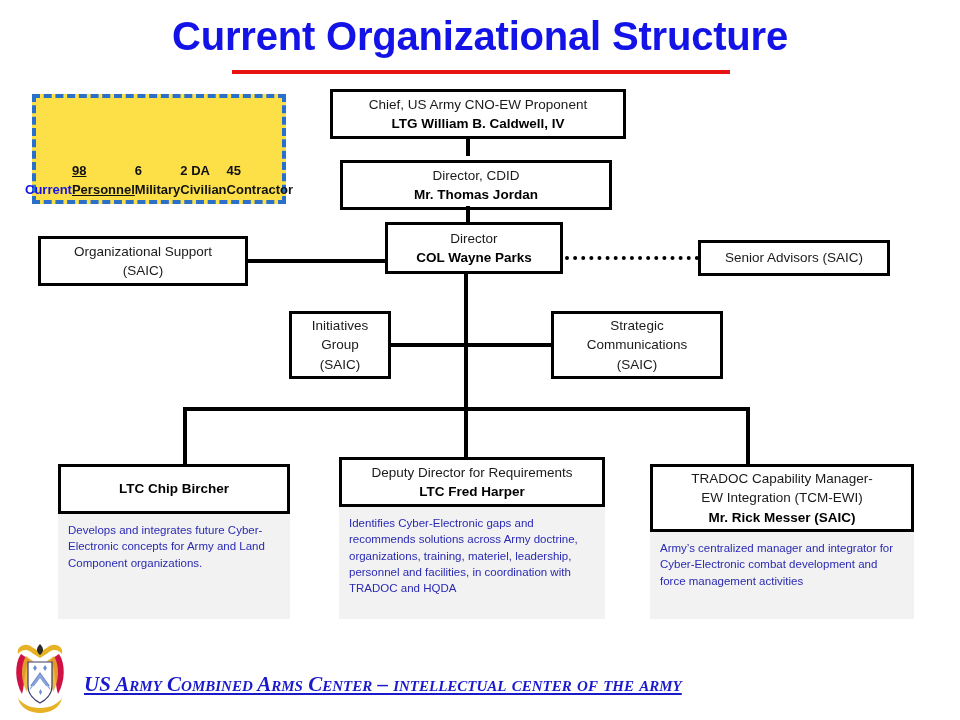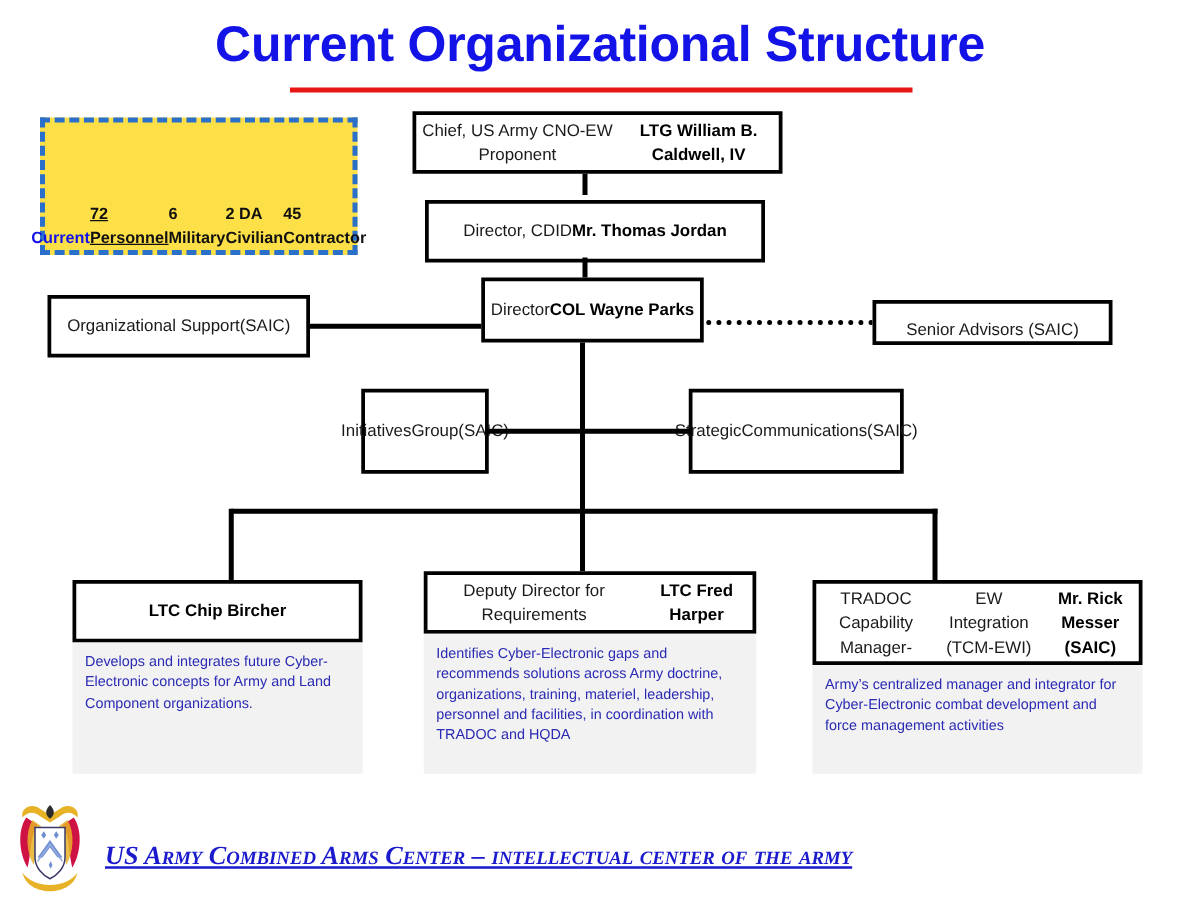--- a/index.html
+++ b/index.html
@@ -42,20 +42,21 @@
     background: #e81515;
   }
 
   
   .box {
     position: absolute;
     box-sizing: border-box;
     border: 3px solid #000000;
     background: #ffffff;
     display: flex;
+    flex-direction: column;
     align-items: center;
     justify-content: center;
     text-align: center;
     color: #1a1a1a;
     font-size: 13.5px;
     line-height: 1.42;
   }
   .box .role { font-weight: normal; }
   .box .person { font-weight: bold; color: #000; }
 
@@ -143,21 +144,21 @@
 </head>
 <body>
 
 <div id="slide">
 
   <div class="title">Current Organizational Structure</div>
   <div class="title-rule"></div>
 
   <div class="dash-box" style="left:32px; top:94px; width:254px; height:110px;">
     <div class="hdr">Current</div>
-    <div class="underline">72 Personnel</div>
+    <div class="underline">98 Personnel</div>
     <div>6 Military</div>
     <div>2 DA Civilian</div>
     <div>45 Contractor</div>
   </div>
 
   <div class="box" style="left:330px; top:89px; width:296px; height:50px;">
     <div class="role">Chief, US Army CNO-EW Proponent</div>
     <div class="person">LTG William B. Caldwell, IV</div>
   </div>
 
@@ -177,21 +178,21 @@
 
   <div class="hline" style="left:246px; top:259px; width:141px;"></div>
 
   <div class="box" style="left:385px; top:222px; width:178px; height:52px;">
     <div class="role">Director</div>
     <div class="person">COL Wayne Parks</div>
   </div>
 
   <div class="dotline" style="left:565px; top:256px; width:134px;"></div>
 
-  <div class="box" style="left:698px; top:240px; width:192px; height:36px;align-items:flex-end;">
+  <div class="box" style="left:698px; top:240px; width:192px; height:36px;">
     <div class="role">Senior Advisors (SAIC)</div>
   </div>
 
   <div class="vline" style="left:464px; top:274px; height:137px;"></div>
 
   <div class="box" style="left:289px; top:311px; width:102px; height:68px;">
     <div class="role">Initiatives</div>
     <div class="role">Group</div>
     <div class="role">(SAIC)</div>
   </div>

